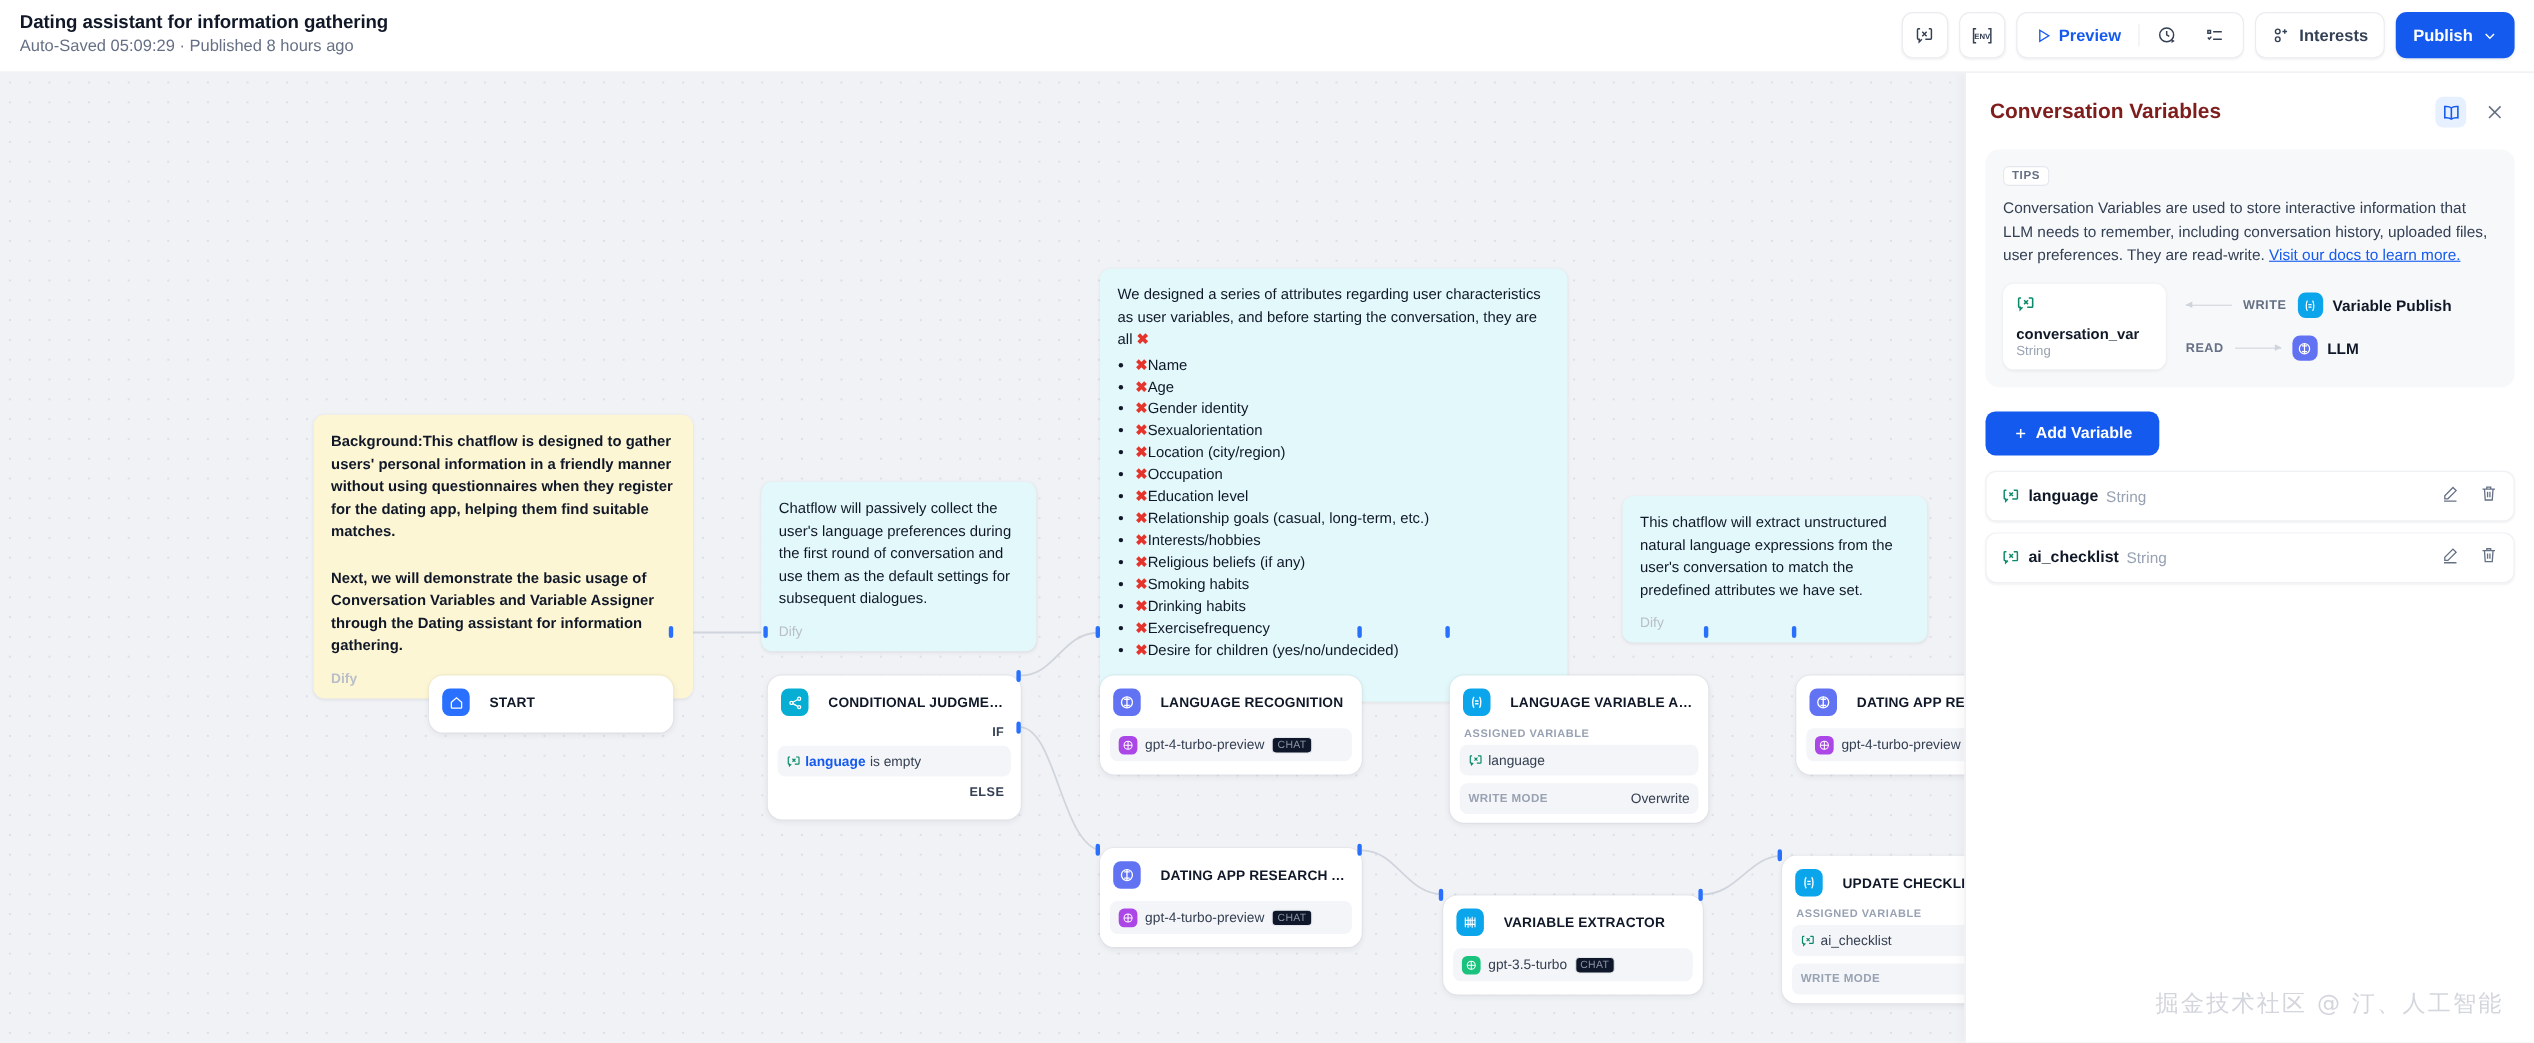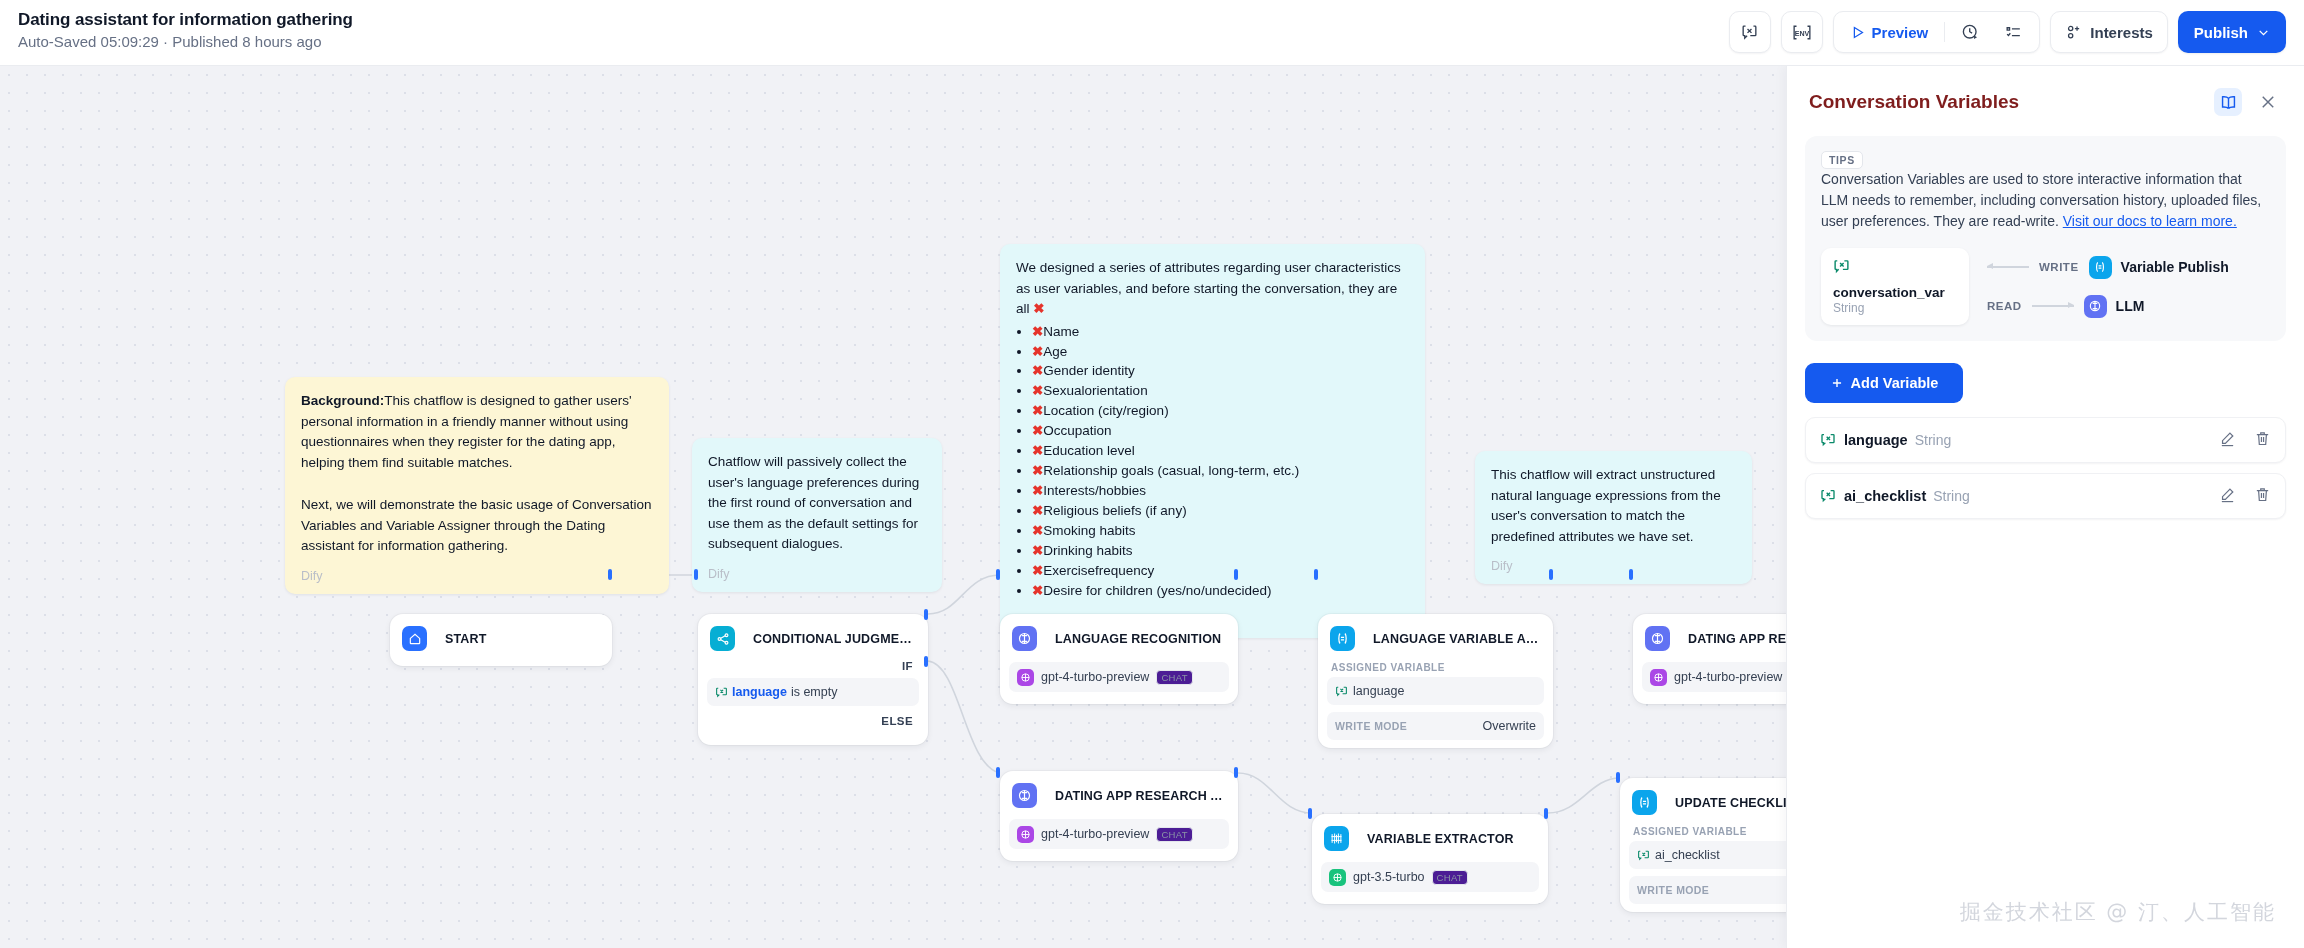--- a/index.html
+++ b/index.html
@@ -99,21 +99,21 @@
   }
   .model-row {
     margin-top: 8px; height: 30px; background: #f4f5f8; border-radius: 7px;
     display: flex; align-items: center; gap: 7px; padding: 0 8px;
   }
   .model-ico { width: 17px; height: 17px; border-radius: 5px; flex:none;
     display:flex; align-items:center; justify-content:center; }
   .model-name { font-size: 12.5px; color: #354052; white-space: nowrap; }
   .chat-tag {
     font-size: 9.5px; color: #8a94a6; border: 1px solid #e4e7ec; border-radius: 4px;
-    padding: 1px 4px; background:#4c1d95; letter-spacing: .3px;
+    padding: 1px 4px; background:#0f172a; letter-spacing: .3px;
   }
   .sect-label { font-size: 10px; color: #98a2b3; letter-spacing: .5px; margin: 8px 0 4px 4px; font-weight:600; }
   .var-row {
     height: 28px; background:#f4f5f8; border-radius:7px; display:flex; align-items:center;
     gap:5px; padding: 0 8px; font-size: 12.5px; color: #354052;
   }
   .kv-row {
     margin-top: 7px; height: 28px; background:#f4f5f8; border-radius:7px;
     display:flex; align-items:center; justify-content:space-between; padding: 0 8px;
   }
@@ -141,21 +141,21 @@
   .panel-title { font-size: 19px; font-weight: 700; color: #7f1d1d; }
   .panel-head-icons { display:flex; align-items:center; gap: 12px; }
   .pbtn { width:28px;height:28px;border-radius:7px;display:flex;align-items:center;justify-content:center;cursor:pointer; }
   .pbtn.active { background:#e6f0ff; }
 
   .tips-card {
     margin: 8px 18px 0 18px; background: #f7f8fa; border-radius: 12px; padding: 14px 16px 16px 16px;
   }
   .tips-badge {
     display:inline-block; font-size: 10.5px; color:#667085; letter-spacing: .6px; font-weight:600;
-    border:1px solid #e4e7ec; background:#fff; border-radius:5px; padding: 2px 7px; 
+    border:1px solid #e4e7ec; background:#fff; border-radius:5px; padding: 2px 7px; margin-bottom: 10px;
   }
   .tips-text { font-size: 14px; line-height: 1.5; color:#344054; }
   .tips-link { color:#155aef; }
 
   .flowbox { display:flex; align-items:center; gap: 18px; margin-top: 16px; }
   .varchip {
     background:#fff; border-radius:10px; padding: 10px 14px 10px 12px; width: 148px;
     box-shadow: 0 1px 3px rgba(16,24,40,0.08);
   }
   .varchip-name { font-size: 13.5px; font-weight:700; color:#101828; margin-top: 6px; }
@@ -275,21 +275,21 @@
 
       <path d="M 1553 509 L 1633 509" stroke="#d0d5dd" stroke-width="1.6" fill="none"></path>
 
       <path d="M 928 595 C 960 598 965 700 1000 707" stroke="#d0d5dd" stroke-width="1.6" fill="none"></path>
 
       <path d="M 1238 707 C 1270 707 1278 747 1312 747" stroke="#d0d5dd" stroke-width="1.6" fill="none"></path>
 
       <path d="M 1548 747 C 1580 747 1590 712 1620 712" stroke="#d0d5dd" stroke-width="1.6" fill="none"></path>
     </svg>
 
-    <div class="note note-yellow" style="left:285px; top:311px; width:384px;">
+    <div class="note note-yellow" style="left:285px; top:311px; width:345px;font-weight:bold;">
       <div>
         <b>Background:</b><span>This chatflow is designed to gather users' personal information in a friendly manner without using questionnaires when they register for the dating app, helping them find suitable matches.</span>
       </div>
       <div style="height:22px"></div>
       <div>Next, we will demonstrate the basic usage of Conversation Variables and Variable Assigner through the Dating assistant for information gathering.</div>
       <div class="author">Dify</div>
     </div>
 
     <div class="note note-cyan" style="left:692px; top:372px; width:250px;">
       <div>Chatflow will passively collect the user's language preferences during the first round of conversation and use them as the default settings for subsequent dialogues.</div>

